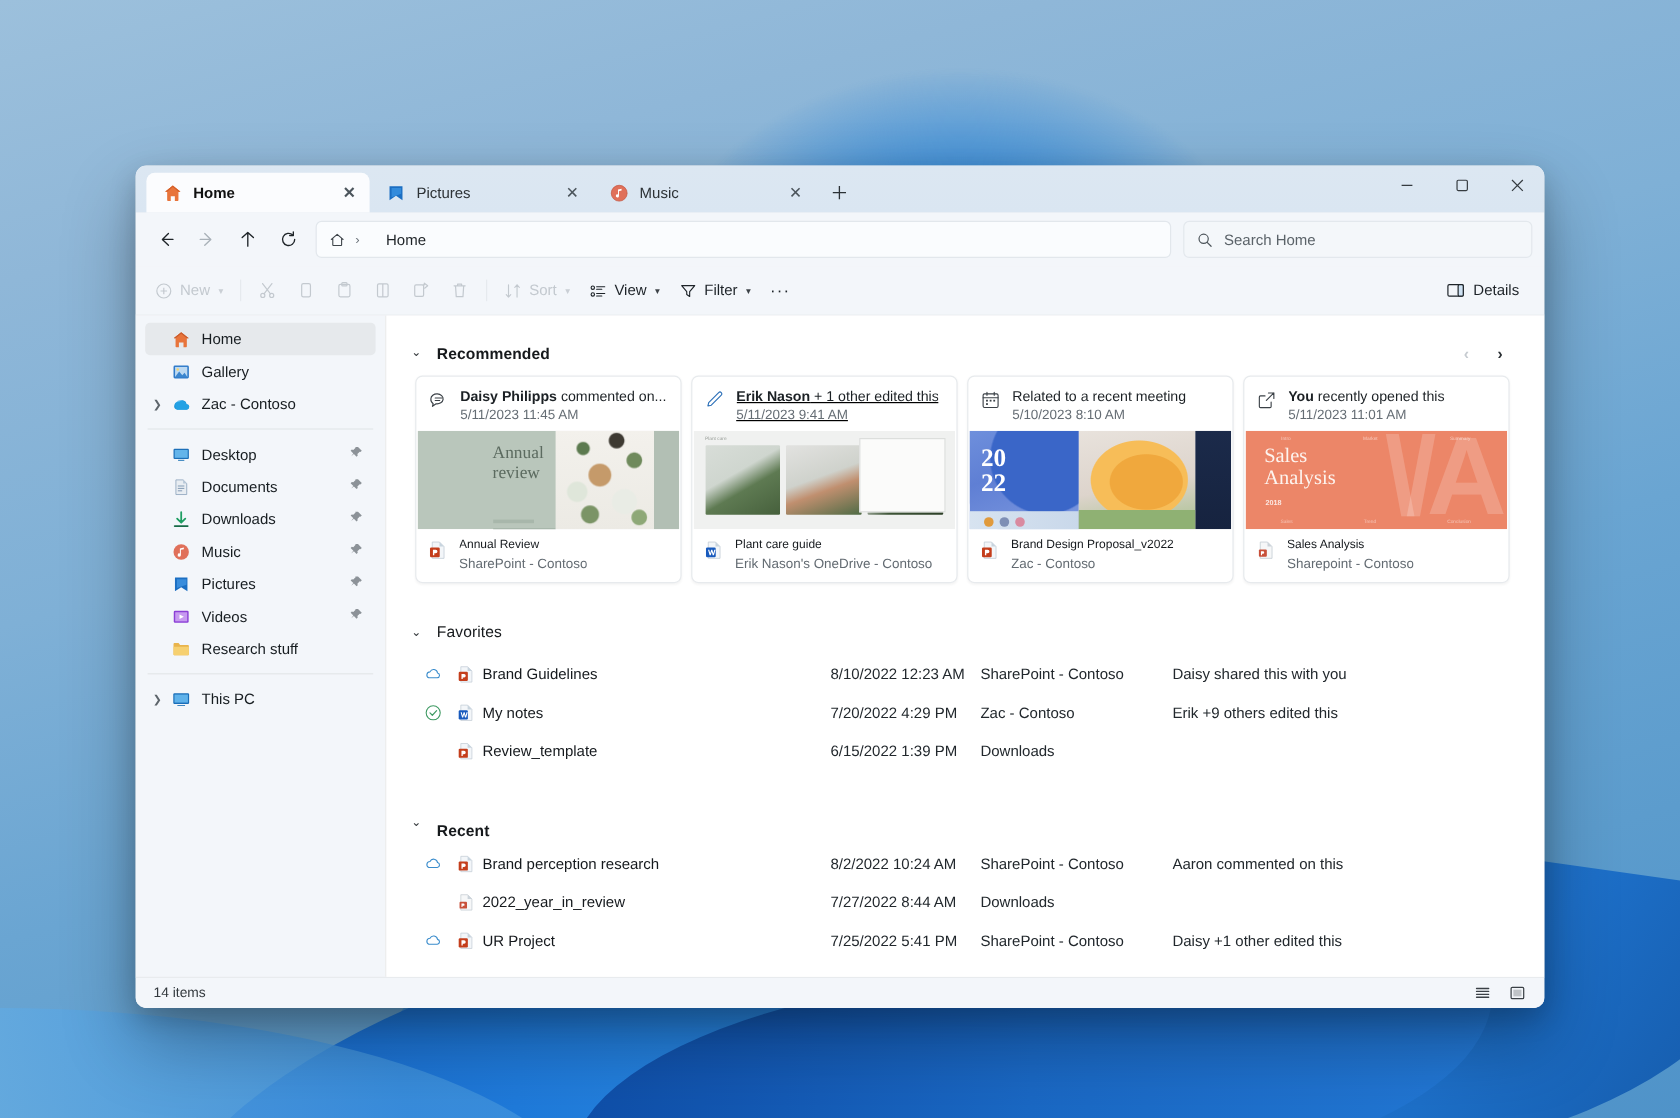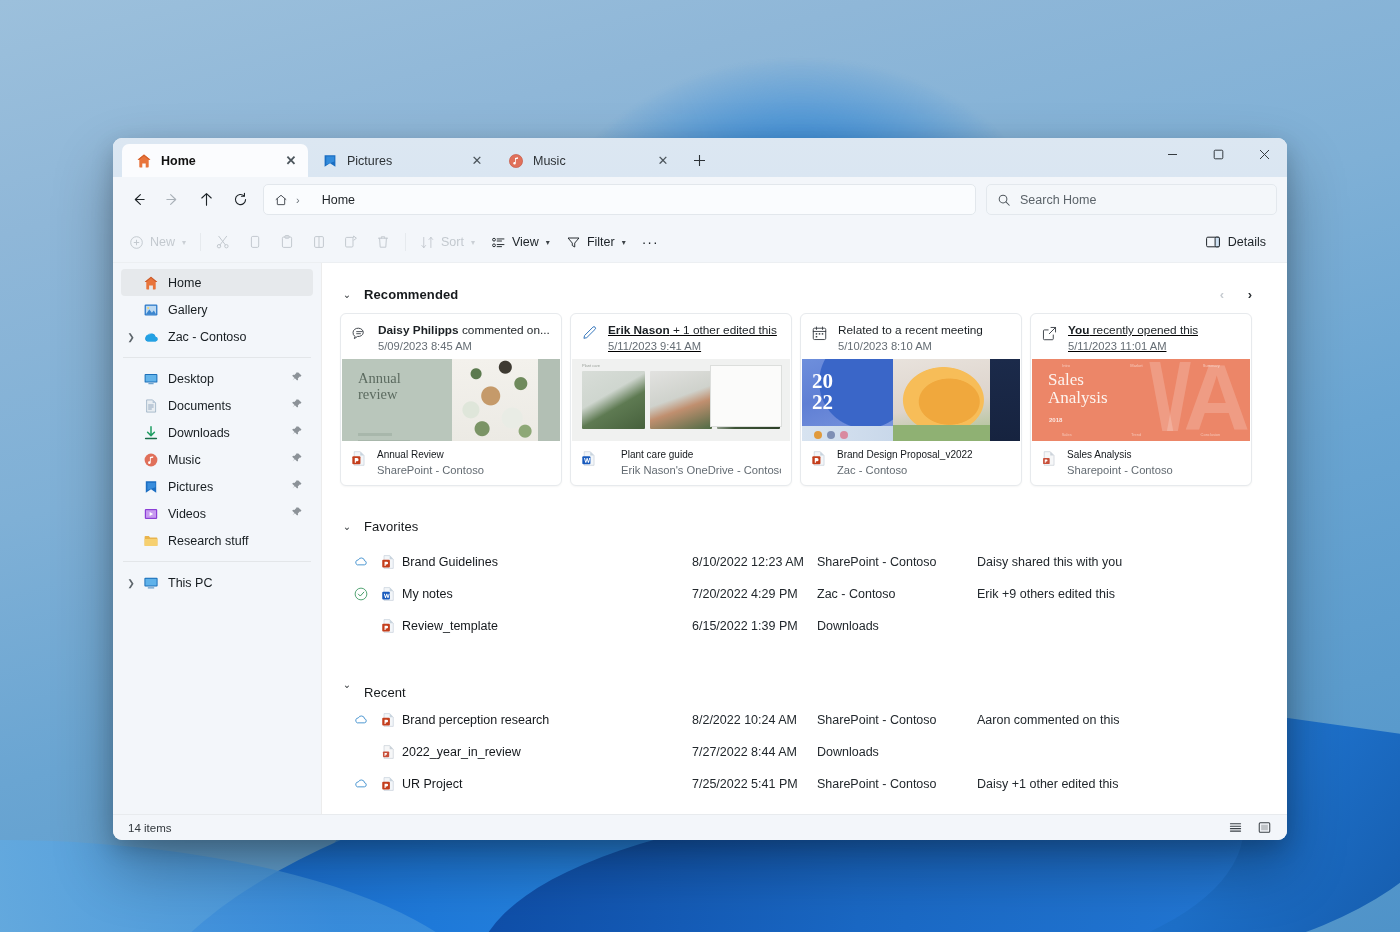--- a/index.html
+++ b/index.html
@@ -144,38 +144,38 @@
   .section-head .sc { font-size: 10px; font-weight: 400; color: #35393d; width: 14px; text-align:center;}
   .section-head .st { letter-spacing: .1px; }
   .rec-arrows { margin-left: auto; display: flex; gap: 2px; }
   .rec-arrow {
     width: 26px; height: 26px; border-radius: 4px; display: flex;
     align-items: center; justify-content: center; font-size: 13px; color: #2a2f33;
   }
   .rec-arrow.dim { color: #c6cbd0; }
 
   
-  .cards { display: flex; gap: 8px; margin-top: 2px; }
+  .cards { display: flex; gap: 8px; margin-top: 2px; justify-content: center; }
   .card {
     width: 222px; background: #fff; border: 1px solid #e7eaed; border-radius: 6px;
     overflow: hidden; box-shadow: 0 1px 2px rgba(0,0,0,.045);
   }
   .card-head { display: flex; gap: 9px; padding: 9px 10px 7px 10px; align-items: flex-start; }
   .card-head .chico { width: 18px; flex: none; margin-top: 2px; color: #3a4046; }
   .card-ttl { font-size: 11.8px; color: #1b2024; line-height: 1.28; white-space: nowrap; overflow: hidden; }
   .card-ttl b { font-weight: 700; }
   .card-date { font-size: 11.2px; color: #656d74; margin-top: 2px; }
   .thumb { height: 82px; margin: 0 1px; position: relative; overflow: hidden; }
   .card-foot { display: flex; gap: 9px; padding: 8px 10px 9px 10px; align-items: flex-start; }
   .card-foot .ficon { width: 17px; flex: none; margin-top: 1px; }
   .card-name { font-size: 10px; color: #15191d; line-height: 1.25; white-space: nowrap; overflow: hidden; }
   .card-src { font-size: 11.2px; color: #636b72; margin-top: 2px; white-space: nowrap; overflow: hidden; }
 
   
-  .th-annual { background: #b9c6bb; display: flex; height: 100%; }
+  .th-annual { background: #b9c6bb; display: flex; height: 100%; padding-left: 47px; }
   .th-annual .left { flex: 1; padding: 11px 0 0 16px; }
   .th-annual .ttl { font-size: 14.5px; color: #5c6b60; line-height: 1.12; font-family: "Liberation Serif", serif; }
   .th-annual .sm { margin-top: 30px; }
   .th-annual .sm i { display: block; background: #a8b7ab; height: 3px; width: 34px; margin-bottom: 4px; }
   .th-annual .sm i:last-child { width: 52px; }
   .th-annual .img {
     width: 86px; background:
       radial-gradient(circle at 28% 18%, #5c7a4f 0 5px, transparent 6px),
       radial-gradient(circle at 62% 10%, #3e3a32 0 6px, transparent 7px),
       radial-gradient(circle at 80% 30%, #6f8a5c 0 6px, transparent 7px),
@@ -637,21 +637,21 @@
         <div class="card">
           <div class="card-head">
             <span class="chico">
               <svg width="17" height="17" viewBox="0 0 18 18">
                 <path d="M2.2 7.8a5.4 4.4 0 1 1 4.6 4.35L3.6 14.4l.6-2.35A4.5 4.5 0 0 1 2.2 7.8z" stroke="#3a4046" stroke-width="1" fill="none" stroke-linejoin="round"></path>
                 <path d="M6 7h6M6 9.2h4" stroke="#3a4046" stroke-width=".95" stroke-linecap="round"></path>
                 </svg>
             </span>
             <div style="min-width:0;">
               <div class="card-ttl"><b>Daisy Philipps</b><span> commented on...</span></div>
-              <div class="card-date">5/09/2023 8:45 AM</div>
+              <div class="card-date">5/11/2023 11:45 AM</div>
             </div>
           </div>
           <div class="thumb">
             <div class="th-annual">
               <div class="left">
                 <div class="ttl">Annual<br>review</div>
                 <div class="sm">
                     <i></i>
                     <i></i>
                   </div>
@@ -699,21 +699,21 @@
           </div>
           <div class="card-foot">
             <span class="ficon">
               <svg width="17" height="17" viewBox="0 0 18 18">
                 <path d="M3.4 1.8h6.4l4 4v10.4H3.4z" fill="#f3f6f9" stroke="#c2ccd6" stroke-width=".7"></path>
                 <path d="M9.8 1.8v4h4z" fill="#c8d4de"></path>
                 <rect x="1.4" y="6.6" width="8.6" height="8.6" rx="1.1" fill="#185abd"></rect>
                 <path d="M3.2 8.6h1.1l.8 3.2.9-3.2h1l.9 3.2.8-3.2h1.1l-1.4 4.8H7.3l-.8-3-.9 3H4.6z" fill="#fff"></path>
                 </svg>
             </span>
-            <div style="min-width:0;margin-left:14px;">
+            <div style="min-width:0;">
               <div class="card-name">Plant care guide</div>
               <div class="card-src">Erik Nason's OneDrive - Contoso</div>
             </div>
           </div>
         </div>
 
         <div class="card">
           <div class="card-head">
             <span class="chico">
               <svg width="17" height="17" viewBox="0 0 18 18">
@@ -760,21 +760,21 @@
         </div>
 
         <div class="card">
           <div class="card-head">
             <span class="chico">
               <svg width="17" height="17" viewBox="0 0 18 18">
                 <path d="M10.6 2.6h4.8v4.8M15.4 2.6 8.8 9.2" stroke="#3a4046" stroke-width="1" fill="none" stroke-linecap="round" stroke-linejoin="round"></path>
                 <path d="M13 10.6v4a1 1 0 0 1-1 1H3.6a1 1 0 0 1-1-1V6.2a1 1 0 0 1 1-1h4" stroke="#3a4046" stroke-width="1" fill="none" stroke-linecap="round" stroke-linejoin="round"></path>
                 </svg>
             </span>
-            <div style="min-width:0;text-decoration:underline;">
+            <div style="min-width:0;">
               <div class="card-ttl"><b>You</b><span> recently opened this</span></div>
               <div class="card-date">5/11/2023 11:01 AM</div>
             </div>
           </div>
           <div class="thumb">
             <div class="th-sales">
               <div class="tb">
                   <span>Intro</span>
                   <span>Market</span>
                   <span>Summary</span>
@@ -865,21 +865,21 @@
           </span>
           <span class="f-name">Review_template</span>
           <span class="f-date">6/15/2022 1:39 PM</span>
           <span class="f-loc">Downloads</span>
           <span class="f-act"></span>
         </div>
       </div>
 
       <div class="section-head" style="margin-top:26px;">
         <span class="sc">⌄</span>
-        <span class="st" style="font-weight:400;margin-top:16px;">Recent</span>
+        <span class="st" style="font-weight:700;margin-top:16px;">Recent</span>
       </div>
 
       <div class="filelist">
         <div class="frow">
           <span class="f-status">
             <svg width="16" height="16" viewBox="0 0 18 18">
               <path d="M4.8 12.2h8a2.3 2.3 0 0 0 .25-4.55 3.7 3.7 0 0 0-7.05-1 2.9 2.9 0 0 0-1.2 5.55z" stroke="#3a8ccc" stroke-width="1" fill="none" stroke-linejoin="round"></path>
               </svg>
           </span>
           <span class="f-icon">

